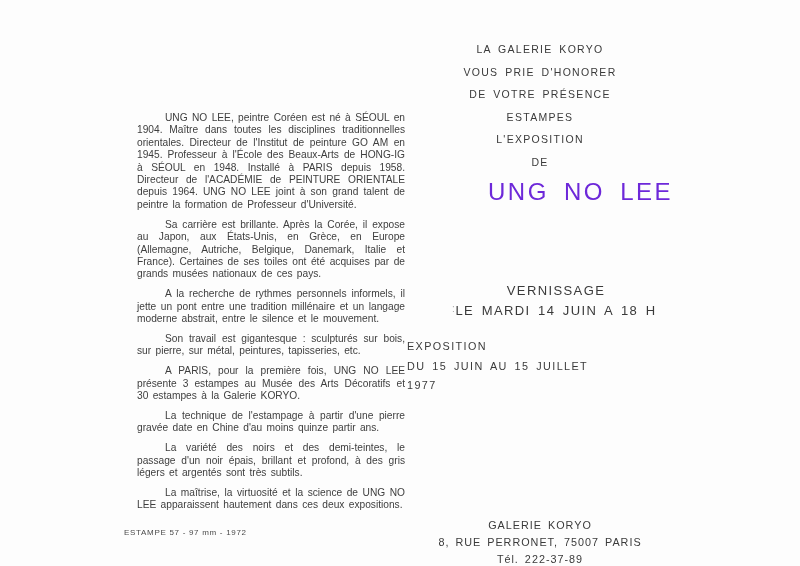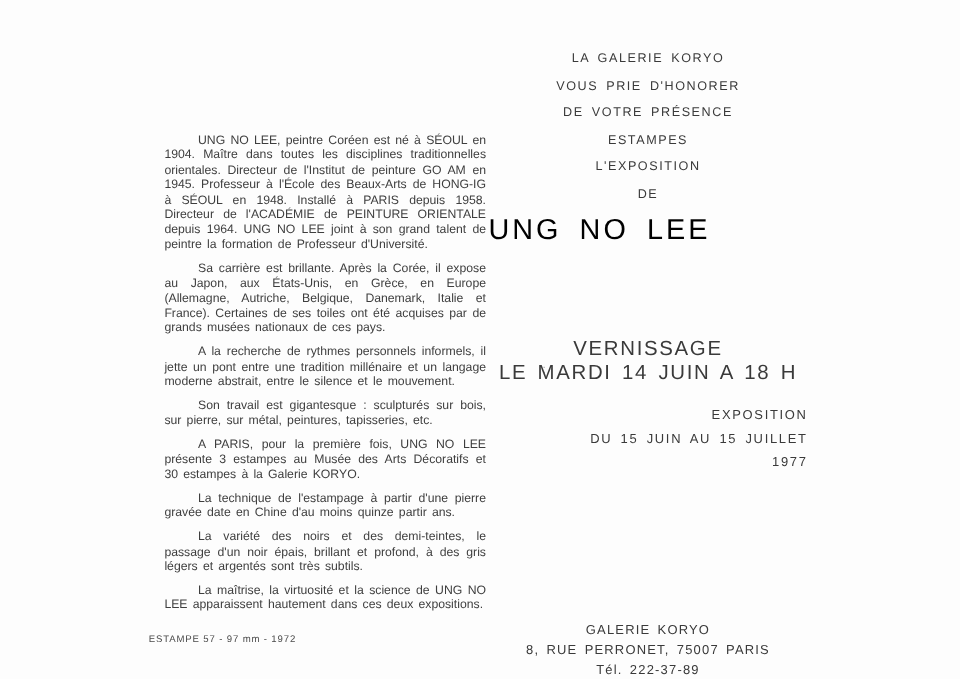--- a/index.html
+++ b/index.html
@@ -48,45 +48,45 @@
     left:0;top:38px;width:100%;
     text-align:center;
     font-size:10.5px;
     letter-spacing:1.3px;
     word-spacing:2.5px;
     line-height:22.5px;
   }
   .artist-name{
     position:absolute;
     left:0;top:178px;width:100%;
-    text-align:left;
+    text-align:right;
     font-size:24px;
     letter-spacing:2.5px;
     word-spacing:6px;
-    color:#000000;
+    color:#6d28d9;
   }
   .vernissage-block{
     position:absolute;
-    left:0;top:281px;width:100%;
+    left:16px;top:281px;width:100%;
     text-align:center;
-    font-size:17px;
+    font-size:13px;
     letter-spacing:1.4px;
     word-spacing:2.5px;
     line-height:20px;
   }
   .colon-mark{
     position:absolute;
     left:45px;top:303px;
     font-size:10px;
     opacity:.45;
   }
   .exposition-block{
     position:absolute;
     left:0;top:337px;width:100%;
-    text-align:right;
+    text-align:left;
     font-size:10.8px;
     letter-spacing:1.4px;
     word-spacing:2.5px;
     line-height:19.5px;
   }
   .address-block{
     position:absolute;
     left:0;top:497px;width:100%;
     text-align:center;
     font-size:10.8px;

